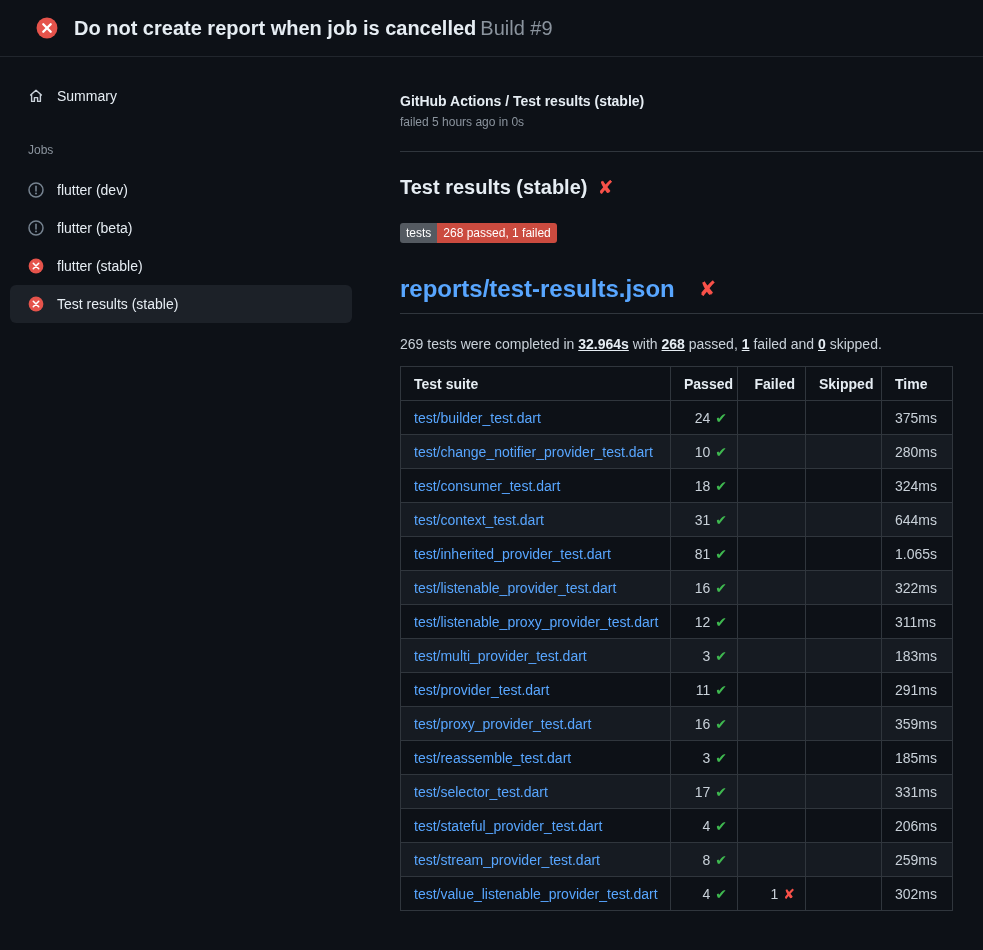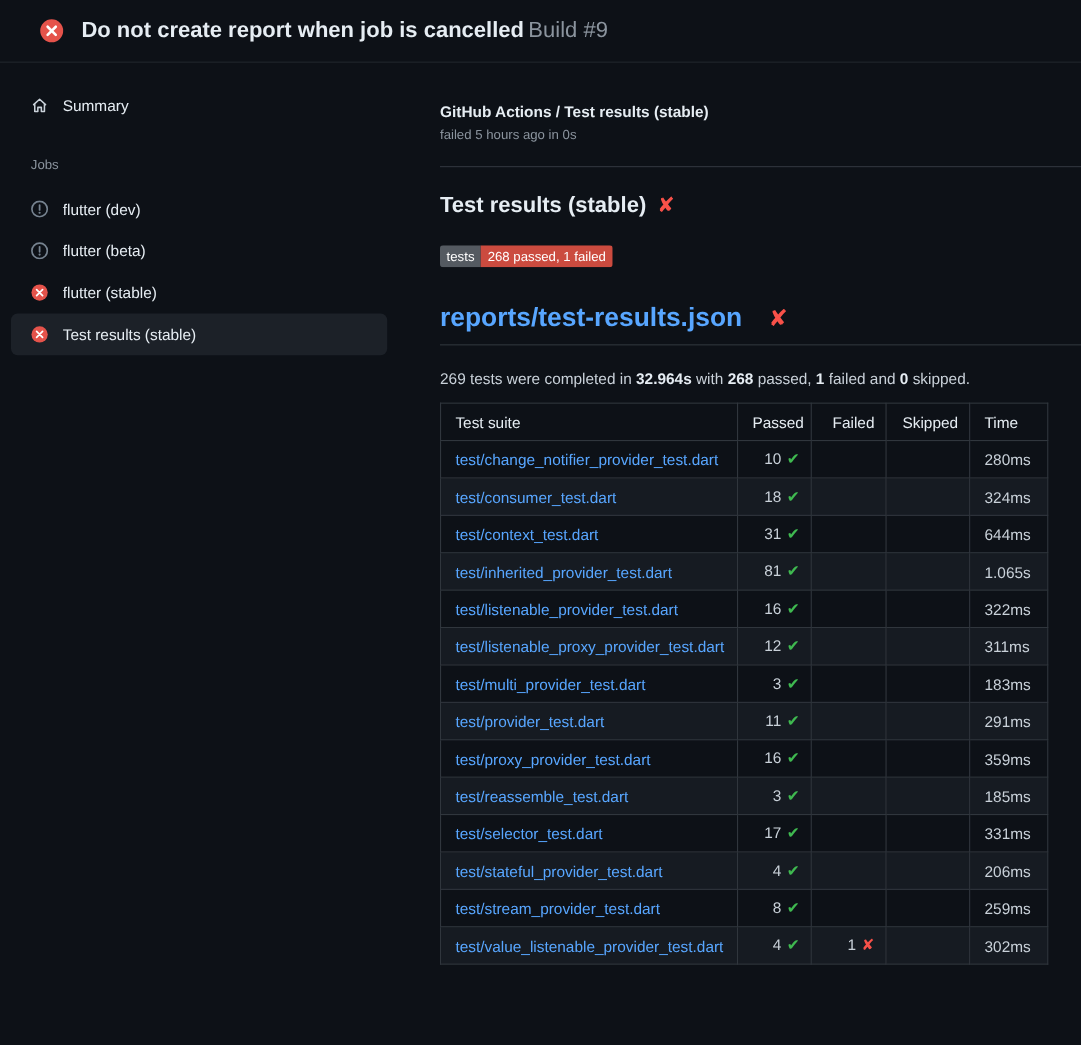--- a/index.html
+++ b/index.html
@@ -43,31 +43,31 @@
   .badge-label { background:var(--badge-label-bg,#545a61); color:#fff; padding:3px 6px; }
   .badge-value { background:var(--badge-value-bg,#cb4b3f); color:#fff; padding:3px 6px; }
   .report-title {
     margin-top:32px; font-size:24px; font-weight:bold;
     display:flex; align-items:center; gap:24px;
     border-bottom:1px solid var(--border,#30363d); padding-bottom:10px;
   }
   .report-title a { color:var(--link,#58a6ff); text-decoration:none; cursor:pointer; }
   .report-title .x-glyph { font-size:21px; }
   .summary-line { margin-top:22px; color:var(--text,#c9d1d9); }
-  .summary-line b { color:var(--heading-text,#e6edf3); }
+  .summary-line b { color:var(--heading-text,#e6edf3);text-decoration:underline; }
   
   table.results {
     margin-top:14px; border-collapse:collapse; table-layout:fixed; width:552px;
     font-size:14px;
   }
   table.results th, table.results td {
     border:1px solid var(--border,#30363d); height:34px; padding:0 13px;
     overflow:hidden; white-space:nowrap;
   }
-  table.results th { font-weight:normal; text-align:left; color:var(--heading-text,#e6edf3);margin-top:28px; }
+  table.results th { font-weight:bold; text-align:left; color:var(--heading-text,#e6edf3);margin-top:28px; }
   table.results th.num, table.results td.col-num { text-align:right; padding-right:10px; }
   table.results tbody tr:nth-child(even) { background:var(--row-alt-bg,#161b22); }
   td.col-suite a { color:var(--link,#58a6ff); text-decoration:none; cursor:pointer; }
   .check-mark { color:var(--green,#3fb950); margin-left:5px; font-weight:bold; }
   .x-mark { color:var(--red,#f85149); margin-left:5px; font-weight:bold; }
 </style>
 </head>
 <body>
 
 <div class="page">
@@ -170,20 +170,27 @@
           <tr>
             <th>Test suite</th>
             <th class="num">Passed</th>
             <th class="num">Failed</th>
             <th class="num">Skipped</th>
             <th>Time</th>
           </tr>
         </thead>
         <tbody>
             <tr>
+              <td class="col-suite"><a>test/builder_test.dart</a></td>
+              <td class="col-num"><span>24</span><span class="check-mark">✔</span></td>
+              <td class="col-num"></td>
+              <td class="col-num"></td>
+              <td class="col-time">375ms</td>
+            </tr>
+            <tr>
               <td class="col-suite"><a>test/change_notifier_provider_test.dart</a></td>
               <td class="col-num"><span>10</span><span class="check-mark">✔</span></td>
               <td class="col-num"></td>
               <td class="col-num"></td>
               <td class="col-time">280ms</td>
             </tr>
             <tr>
               <td class="col-suite"><a>test/consumer_test.dart</a></td>
               <td class="col-num"><span>18</span><span class="check-mark">✔</span></td>
               <td class="col-num"></td>

